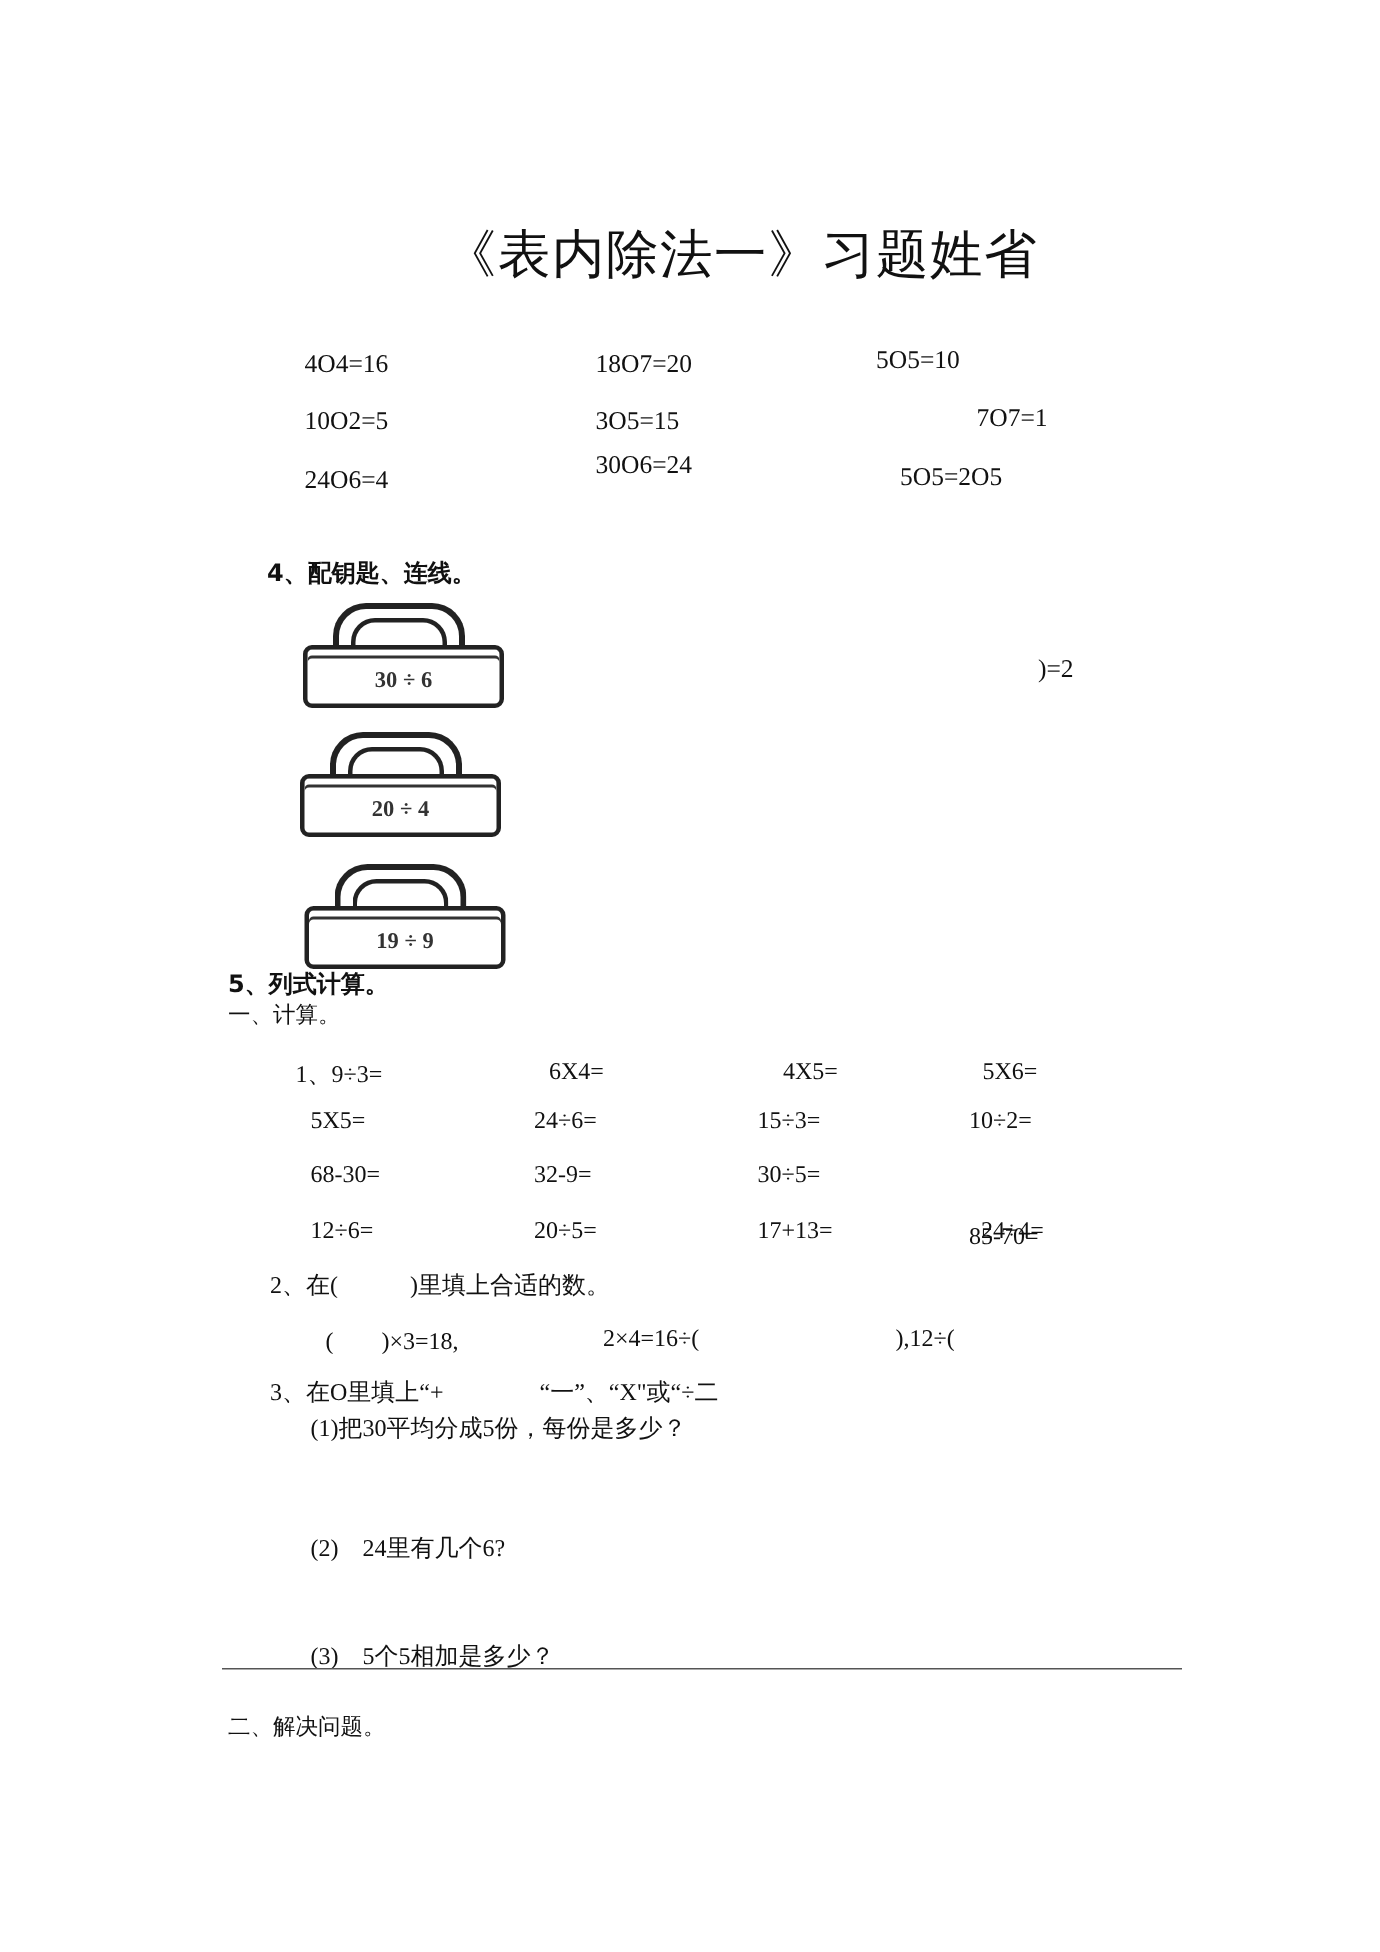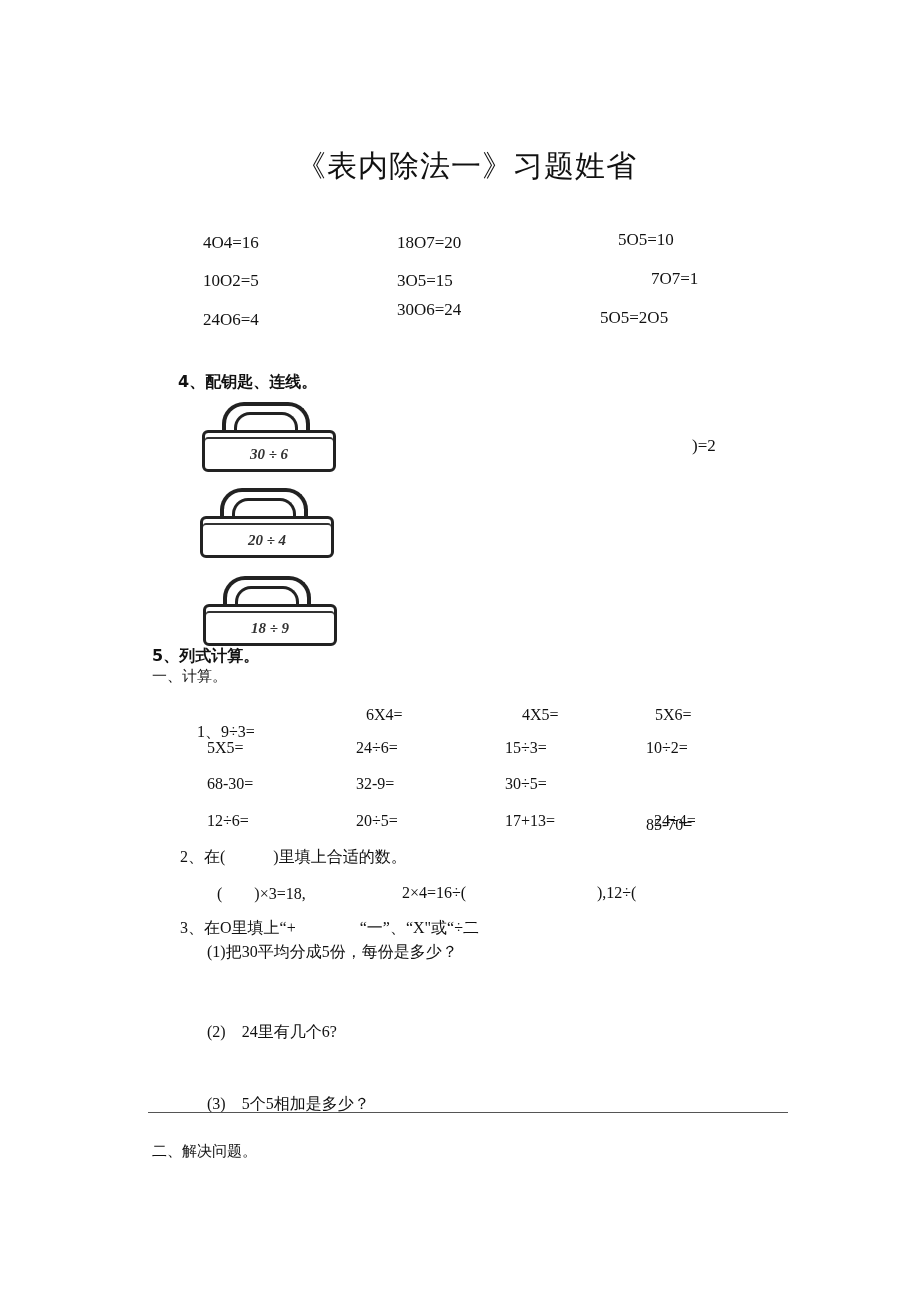--- a/index.html
+++ b/index.html
@@ -1,45 +1,45 @@
 <!DOCTYPE html>
 <html><head>
 <meta charset="utf-8">
 <style>
   html, body { margin: 0; padding: 0; background: #ffffff; }
   body { width: 920px; height: 1301px; position: relative; overflow: hidden;
          font-family: "Liberation Serif", "DejaVu Serif", serif; color: #111; }
   .abs { position: absolute; white-space: nowrap; }
-  .title { font-size: 30px; letter-spacing: 1px; top: 146px; left: 296px; }
+  .title { font-size: 35px; letter-spacing: 1px; top: 146px; left: 296px; }
   .eq { font-size: 17px; }
   .bold-heading { font-family: "DejaVu Sans", "Liberation Sans", sans-serif; font-weight: bold; font-size: 16px; }
   .heading { font-family: "DejaVu Sans", "Liberation Sans", sans-serif; font-size: 15px; }
   .txt { font-size: 16px; }
-  .lock { position: absolute; width: 134px; height: 70px; font-style: italic; }
+  .lock { position: absolute; width: 134px; height: 70px; }
   .lock .shackle { position: absolute; left: 20px; top: 0; width: 88px; height: 40px;
     border: 4px solid #222; border-bottom: none; border-radius: 22px 22px 0 0; box-sizing: border-box; }
   .lock .shackle-inner { position: absolute; left: 32px; top: 10px; width: 64px; height: 30px;
     border: 3px solid #222; border-bottom: none; border-radius: 16px 16px 0 0; box-sizing: border-box; background: #fff; }
   .lock .body { position: absolute; left: 0; top: 28px; width: 134px; height: 42px;
     border: 3px solid #222; border-radius: 6px; box-sizing: border-box; background: #fff;
     box-shadow: inset 0 4px 0 #fff, inset 0 6px 0 #333; }
   .lock .label { position: absolute; left: 0; top: 44px; width: 134px; text-align: center;
     font-family: "Liberation Serif", serif; font-weight: bold; font-size: 15px; color: #333; }
   .rule { position: absolute; left: 148px; top: 1112px; width: 640px; height: 0; border-top: 1px solid #555; }
 </style>
 </head>
 <body>
 
 <div>
 
   <div class="abs title">《表内除法一》习题姓省</div>
 
   <div class="abs eq" style="left:203px;top:233px;">4O4=16</div>
   <div class="abs eq" style="left:397px;top:233px;">18O7=20</div>
-  <div class="abs eq" style="left:618px;top:230px;">5O5=10</div>
+  <div class="abs eq" style="left:584px;top:230px;">5O5=10</div>
 
   <div class="abs eq" style="left:203px;top:271px;">10O2=5</div>
   <div class="abs eq" style="left:397px;top:271px;">3O5=15</div>
   <div class="abs eq" style="left:618px;top:269px;margin-left:33px;">7O7=1</div>
 
   <div class="abs eq" style="left:203px;top:310px;text-align:right;">24O6=4</div>
   <div class="abs eq" style="left:397px;top:300px;">30O6=24</div>
   <div class="abs eq" style="left:600px;top:308px;">5O5=2O5</div>
 
   <div class="abs bold-heading" style="left:178px;top:372px;">4、配钥匙、连线。</div>
@@ -55,29 +55,29 @@
     <div class="shackle"></div>
     <div class="shackle-inner"></div>
     <div class="body"></div>
     <div class="label">20 ÷ 4</div>
   </div>
 
   <div class="lock" style="left:203px;top:576px;">
     <div class="shackle"></div>
     <div class="shackle-inner"></div>
     <div class="body"></div>
-    <div class="label">18 ÷ 9</div>
+    <div class="label">19 ÷ 9</div>
   </div>
 
   <div class="abs eq" style="left:692px;top:436px;">)=2</div>
 
   <div class="abs bold-heading" style="left:152px;top:646px;">5、列式计算。</div>
   <div class="abs heading" style="left:152px;top:667px;">一、计算。</div>
 
-  <div class="abs txt" style="left:197px;top:706px;margin-top:16px;">1、9÷3=</div>
+  <div class="abs txt" style="left:197px;top:706px;">1、9÷3=</div>
   <div class="abs txt" style="left:366px;top:706px;">6X4=</div>
   <div class="abs txt" style="left:522px;top:706px;">4X5=</div>
   <div class="abs txt" style="left:655px;top:706px;">5X6=</div>
 
   <div class="abs txt" style="left:207px;top:739px;">5X5=</div>
   <div class="abs txt" style="left:356px;top:739px;">24÷6=</div>
   <div class="abs txt" style="left:505px;top:739px;">15÷3=</div>
   <div class="abs txt" style="left:646px;top:739px;">10÷2=</div>
 
   <div class="abs txt" style="left:207px;top:775px;">68-30=</div>

